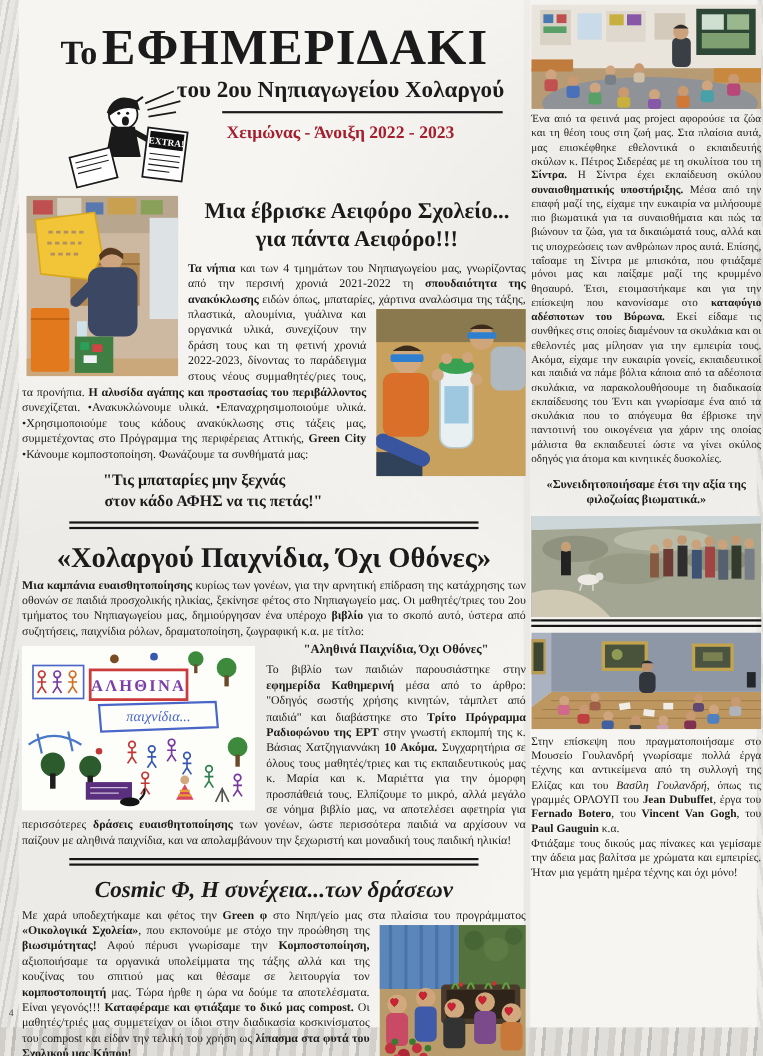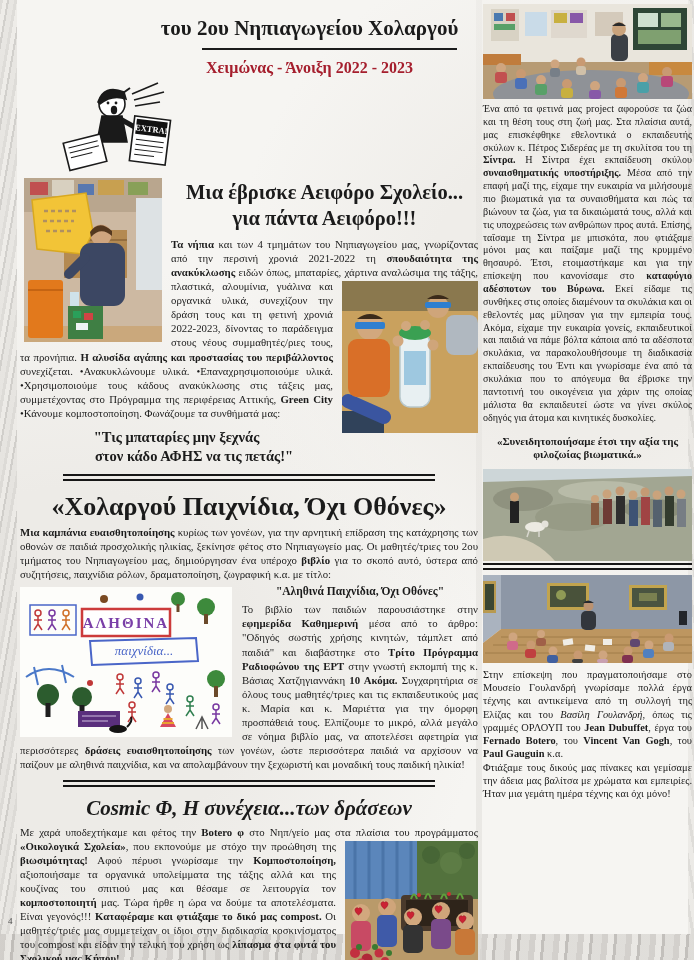--- a/index.html
+++ b/index.html
@@ -65,20 +65,24 @@
 </head>
 <body>
 
 <div class="page">
   <div class="edge edge-left"></div>
   <div class="edge edge-right"></div>
   <div class="edge edge-bottom"></div>
   <div class="edge edge-mid"></div>
 
   <header class="mast">
+    <div class="mast-line1">
+      <span class="mast-to">Το</span>
+      <span class="mast-title">ΕΦΗΜΕΡΙΔΑΚΙ</span>
+    </div>
     <div class="mast-sub">του 2ου Νηπιαγωγείου Χολαργού</div>
     <div class="mast-rule"></div>
     <div class="mast-season" style="color:#a51e2d;">Χειμώνας - Άνοιξη 2022 - 2023</div>
     <svg class="newsboy" width="130" height="100" viewBox="0 0 130 100">
       <g stroke="#1a1a1a" stroke-width="1.6" fill="none">
         <path d="M72 16 L98 5"></path>
           <path d="M74 22 L104 14"></path>
           <path d="M75 28 L100 24"></path>
         <circle cx="52" cy="26" r="13" fill="#ffffff"></circle>
         <path d="M38 24 Q44 6 64 14 L66 21 Q52 16 40 26 Z" fill="#1a1a1a"></path>
@@ -390,21 +394,21 @@
         <span class="book-title">"Αληθινά Παιχνίδια, Όχι Οθόνες"</span>
         <span><span>Το βιβλίο των παιδιών παρουσιάστηκε στην </span><span class="b">εφημερίδα Καθημερινή</span><span> μέσα από το άρθρο: "Οδηγός σωστής χρήσης κινητών, τάμπλετ από παιδιά" και διαβάστηκε στο </span><span class="b">Τρίτο Πρόγραμμα Ραδιοφώνου της ΕΡΤ</span><span> στην γνωστή εκπομπή της κ. Βάσιας Χατζηγιαννάκη </span><span class="b">10 Ακόμα.</span><span> Συγχαρητήρια σε όλους τους μαθητές/τριες και τις εκπαιδευτικούς μας κ. Μαρία και κ. Μαριέττα για την όμορφη προσπάθειά τους. Ελπίζουμε το μικρό, αλλά μεγάλο σε νόημα βιβλίο μας, να αποτελέσει αφετηρία για περισσότερες </span><span class="b">δράσεις ευαισθητοποίησης</span><span> των γονέων, ώστε περισσότερα παιδιά να αρχίσουν να παίζουν με αληθινά παιχνίδια, και να απολαμβάνουν την ξεχωριστή και μοναδική τους παιδική ηλικία!</span></span>
       </div>
     </section>
 
     <div class="divider main-divider"></div>
 
     <section class="article">
       <h2 class="cosmic-title">Cosmic Φ, Η συνέχεια...των δράσεων</h2>
       <div class="body-text">
-        <span><span>Με χαρά υποδεχτήκαμε και φέτος την </span><span class="b">Botero φ</span><span> στο Νηπ/γείο μας στα πλαίσια του προγράμματος</span></span>
+        <span><span>Με χαρά υποδεχτήκαμε και φέτος την </span><span class="b">Green φ</span><span> στο Νηπ/γείο μας στα πλαίσια του προγράμματος</span></span>
         <svg class="cosmic-photo" width="133" height="128" viewBox="0 0 133 128">
           <rect width="133" height="128" fill="#b99a6a"></rect>
           <rect width="72" height="58" fill="#5b86bb"></rect>
             <path d="M10 0 V58 M24 0 V58 M38 0 V58 M52 0 V58 M66 0 V58" stroke="#4a74a8" stroke-width="3"></path>
           <rect x="72" width="61" height="58" fill="#53723d"></rect>
             <circle cx="86" cy="14" r="9" fill="#476636"></circle>
             <circle cx="106" cy="22" r="11" fill="#5d7c45"></circle>
             <circle cx="122" cy="10" r="8" fill="#476636"></circle>
           <rect x="56" y="54" width="72" height="36" rx="4" fill="#4a3a2c"></rect>
             <rect x="61" y="59" width="62" height="26" fill="#2e241a"></rect>

